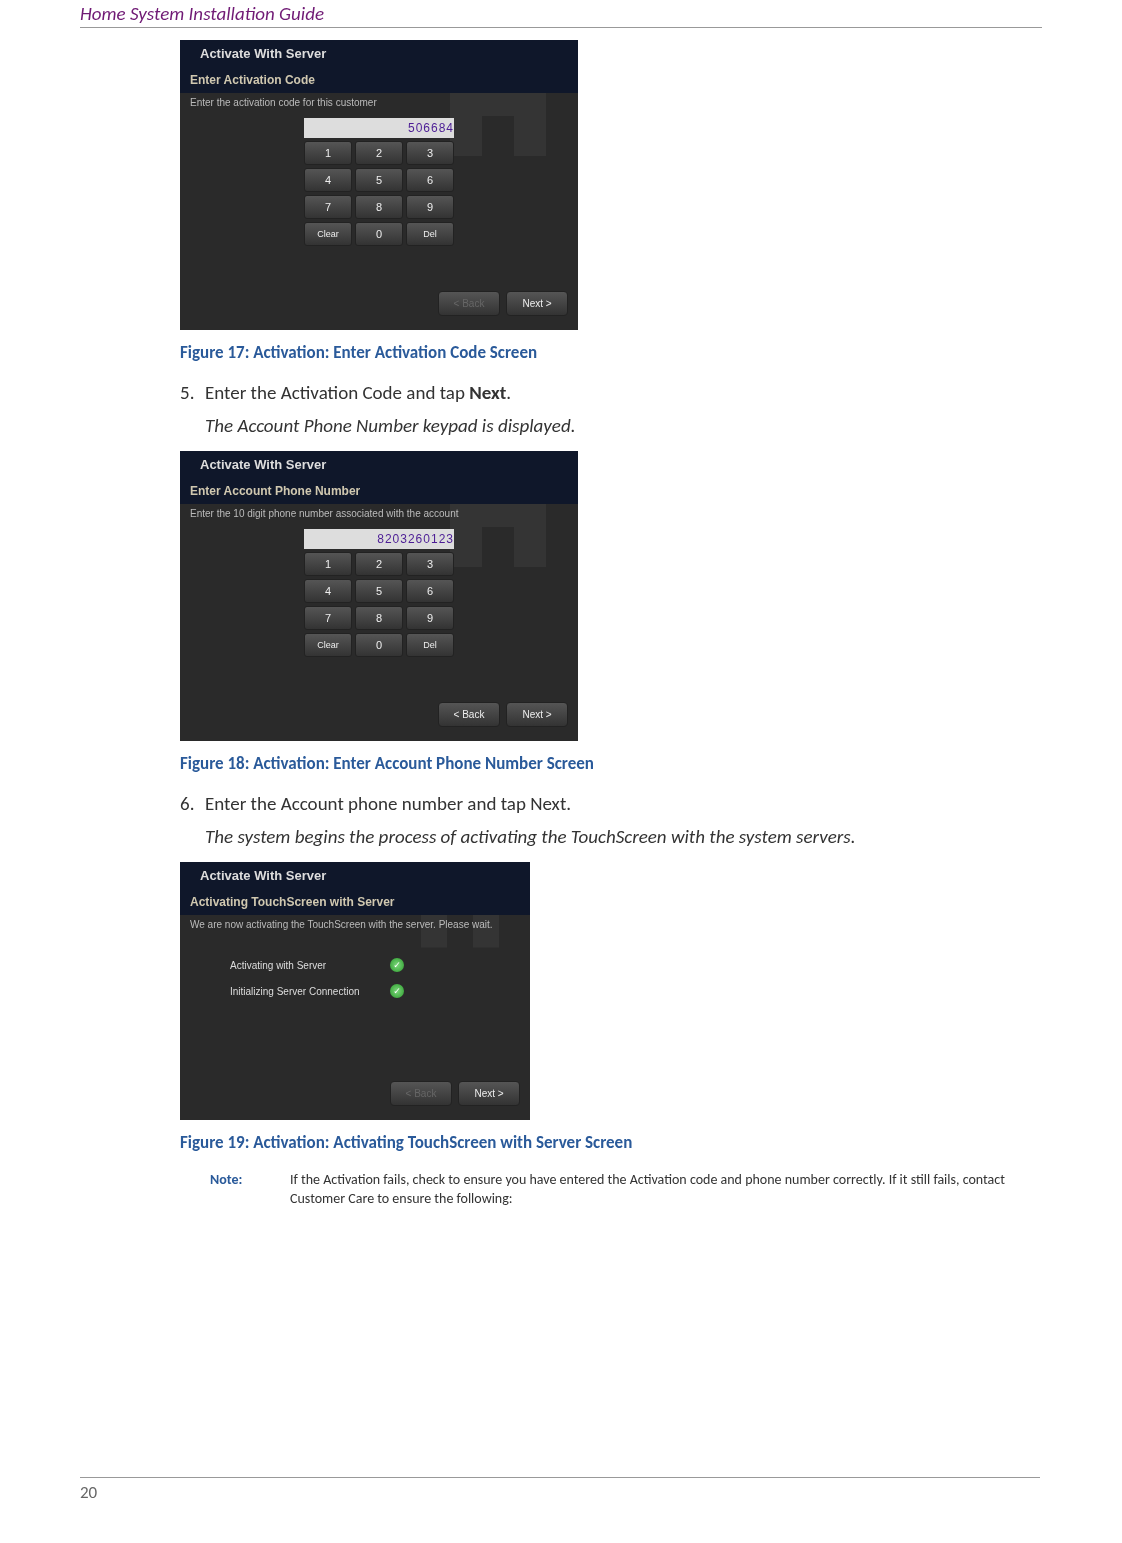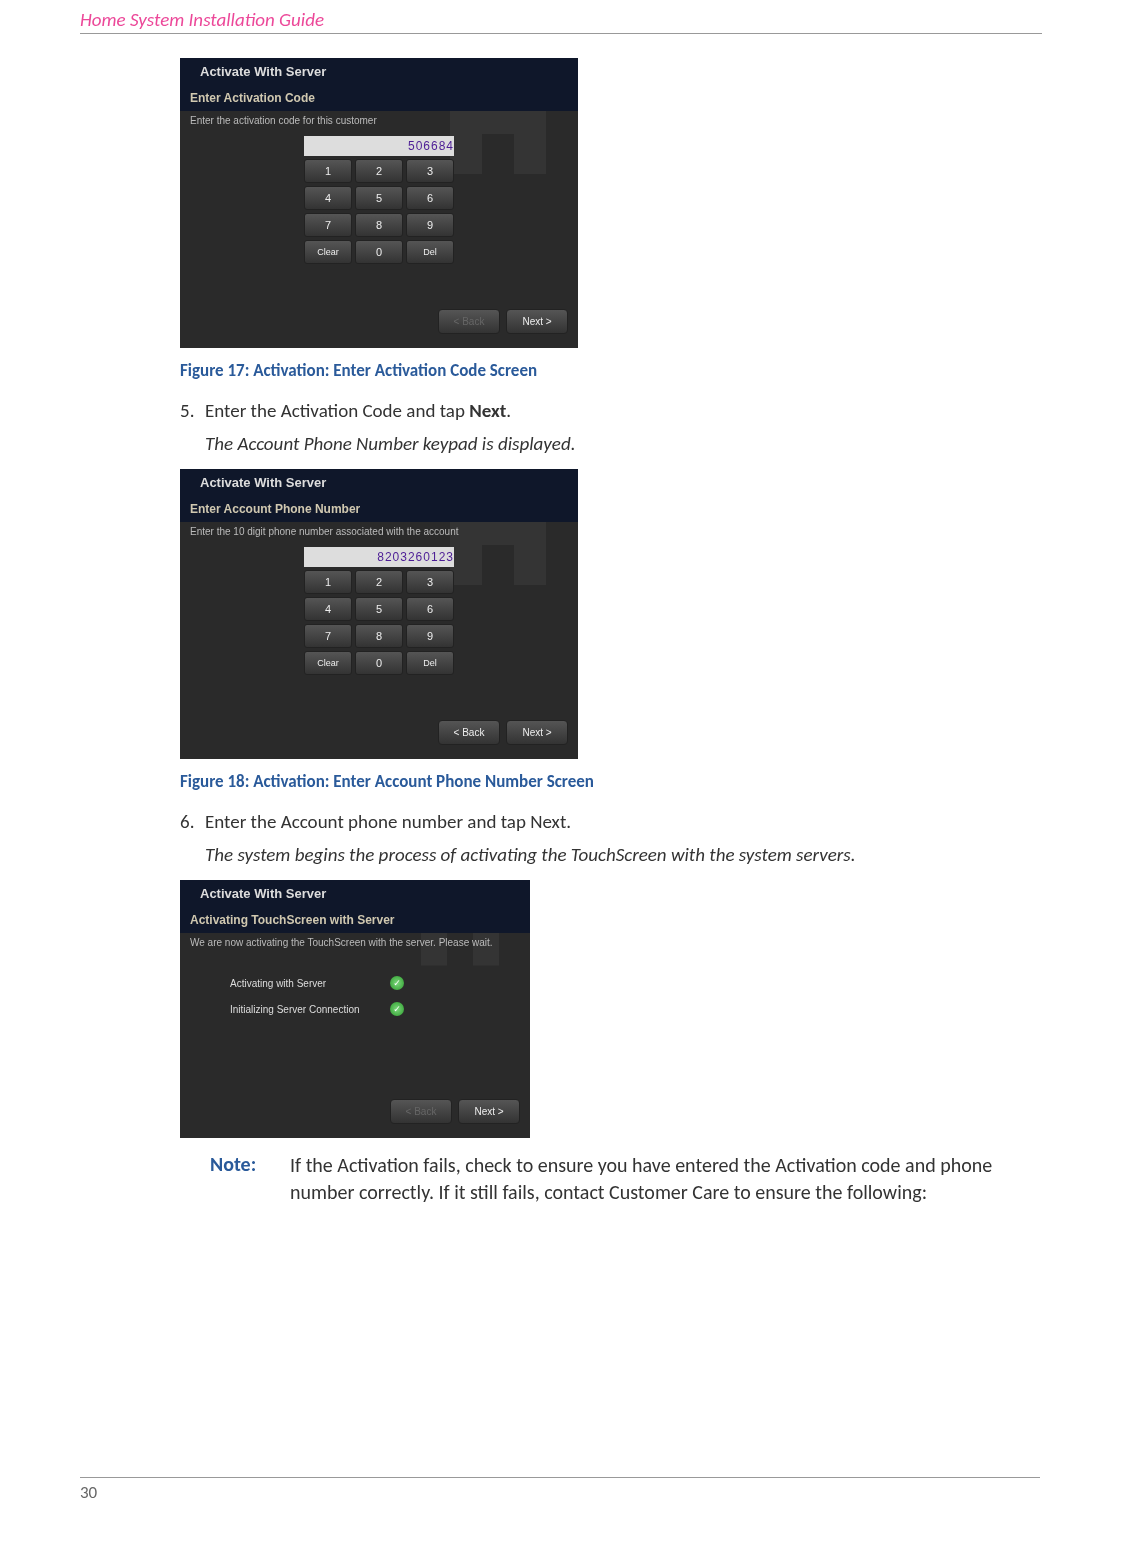--- a/index.html
+++ b/index.html
@@ -11,27 +11,27 @@
     width: 1122px;
   }
   .page {
     width: 1122px;
     min-height: 1543px;
     box-sizing: border-box;
     padding: 0px 80px 50px 80px;
     position: relative;
   }
   .header-title {
-    color: #ec4899;
+    color: #701a75;
     font-style: italic;
     font-size: 19px;
     border-bottom: 1px solid #999;
     padding-bottom: 2px;
-    margin-bottom: 24px;
-    padding-top:8px;
+    margin-bottom: 12px;
+    padding-top:2px;
   }
   .content {
     margin-left: 100px;
     margin-right: 20px;
   }
   .figure-caption {
     color: #2a5a9a;
     font-weight: bold;
     font-size: 17px;
     margin: 12px 0 18px 0;
@@ -44,21 +44,21 @@
   .step-number { width: 25px; flex-shrink:0; }
   .step-result {
     font-style: italic;
     font-size: 19px;
     margin: 6px 0 14px 25px;
   }
   .note-block {
     display:flex;
     margin-left:30px;
     margin-top:14px;
-    font-size:20px;
+    font-size:14px;
   }
   .note-label {
     color:#2a5a9a;
     font-weight:bold;
     width:80px;
     flex-shrink:0;
   }
   .note-text { flex:1; line-height:1.35; }
   .pagenum {
     position:absolute;
@@ -295,22 +295,23 @@
           <span style="width:160px;">Initializing Server Connection</span>
           <span class="check-icon">✓</span>
         </div>
       </div>
       <div class="nav-btns">
         <div class="nav-btn disabled">&lt; Back</div>
         <div class="nav-btn">Next &gt;</div>
       </div>
     </div>
 
+    <div class="figure-caption">Figure 19:  Activation: Activating TouchScreen with Server Screen</div>
 
     <div class="note-block">
       <div class="note-label">Note:</div>
       <div class="note-text">If the Activation fails, check to ensure you have entered the Activation code and phone number correctly. If it still fails, contact Customer Care to ensure the following:</div>
     </div>
 
   </div>
 
-  <div class="pagenum">30</div>
+  <div class="pagenum">20</div>
 </div>
 
 </body></html>

